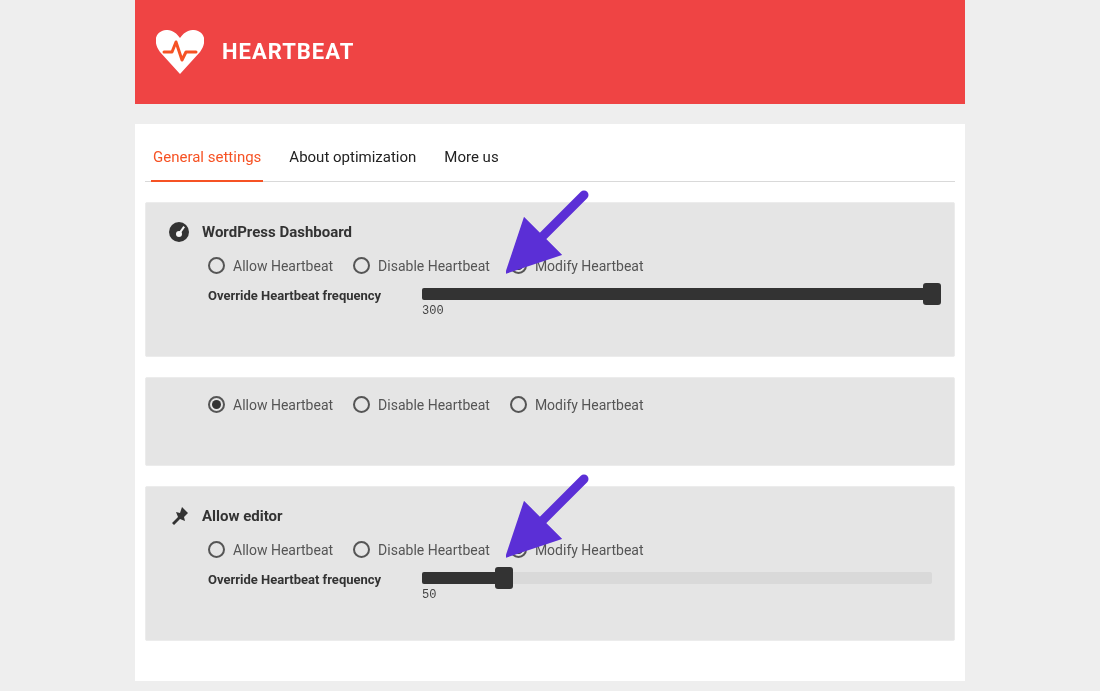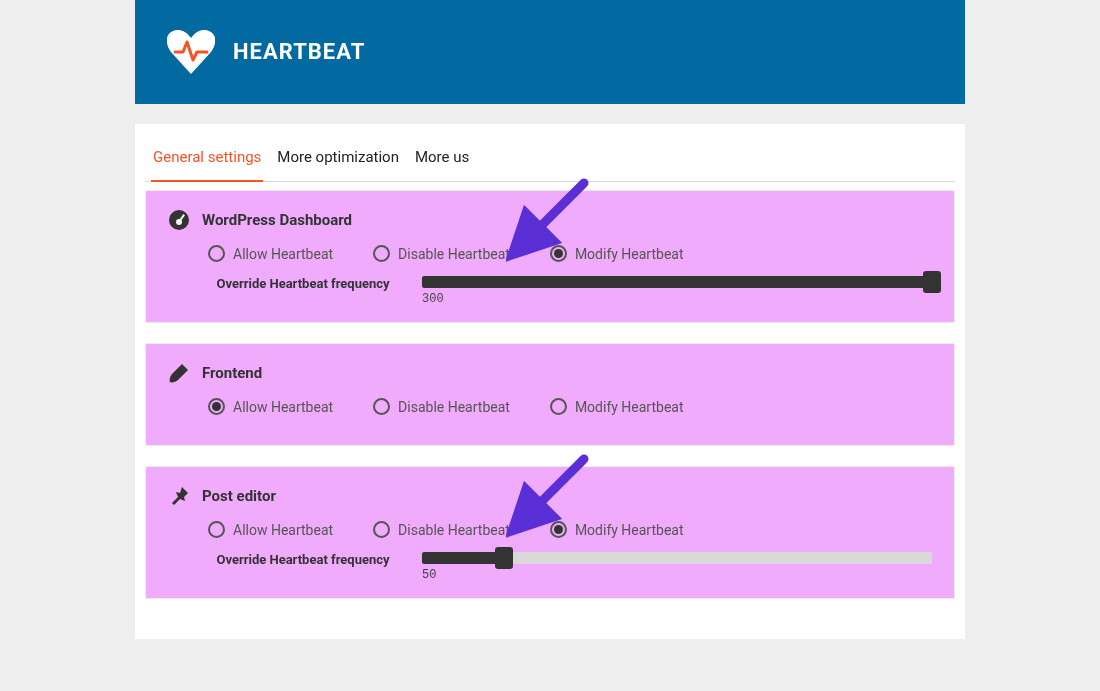--- a/index.html
+++ b/index.html
@@ -8,79 +8,79 @@
     background: #eeeeee;
     font-family: -apple-system, BlinkMacSystemFont, "Segoe UI", Roboto, Helvetica, Arial, sans-serif;
     color: #333;
     width: 1100px;
   }
   .page {
     width: 830px;
     margin: 0 auto;
   }
   .hero {
-    background: #0369a1;
-    padding: 30px 32px;
+    background: #ef4444;
+    padding: 30px 21px;
     display: flex;
     align-items: center;
     gap: 18px;
   }
   .hero-title {
     color: #fff;
     font-weight: 700;
     font-size: 22px;
     letter-spacing: 1px;
     line-height: 1.1;
   }
   .panel {
     background: #fff;
     margin-top: 20px;
     padding: 10px 10px 20px 10px;
   }
   .tabs {
     display: flex;
-    gap: 12px;
+    gap: 24px;
     border-bottom: 1px solid #d9d9d9;
     padding: 0 6px;
-    margin-bottom: 8px;
+    margin-bottom: 20px;
   }
   .tab {
     padding: 14px 2px 14px 2px;
     cursor: pointer;
     font-size: 15px;
     color: #222;
     border-bottom: 2px solid transparent;
     margin-bottom: -1px;
   }
   .tab.active {
     color: #f65224;
     border-bottom-color: #f65224;
   }
   .section {
-    background: #f0abfc;
+    background: #e5e5e5;
     border: 1px solid #ececec;
     border-radius: 2px;
-    padding: 18px 22px 16px 22px;
+    padding: 18px 22px 38px 22px;
     margin-bottom: 20px;
     position: relative;
   }
   .section-header {
     display: flex;
     align-items: center;
     gap: 12px;
     margin-bottom: 14px;
   }
   .section-title {
     font-weight: 700;
     font-size: 15px;
     color: #333;
   }
   .radio-row {
     display: flex;
-    gap: 40px;
+    gap: 20px;
     padding-left: 40px;
     margin-bottom: 14px;
   }
   .radio {
     display: flex;
     align-items: center;
     gap: 8px;
     cursor: pointer;
     font-size: 14px;
     color: #555;
@@ -109,21 +109,20 @@
     align-items: flex-start;
     gap: 24px;
     padding-left: 40px;
   }
   .slider-label {
     font-weight: 700;
     font-size: 13px;
     color: #333;
     width: 190px;
     padding-top: 0px;
-    text-align: center;
   }
   .slider-wrap {
     flex: 1;
   }
   .slider-track {
     position: relative;
     height: 12px;
     background: #d9d9d9;
     border-radius: 2px;
   }
@@ -170,21 +169,21 @@
     </span>
     <div class="hero-title">
       <div>HEARTBEAT</div>
     </div>
   </div>
 
   <div class="panel">
 
     <div class="tabs">
       <div class="tab active">General settings</div>
-      <div class="tab">More optimization</div>
+      <div class="tab">About optimization</div>
       <div class="tab">More us</div>
     </div>
 
     <div class="section">
       <svg class="arrow" style="left:360px; top:-14px;" width="86" height="86" viewBox="0 0 86 86">
         <defs>
             <marker id="ah1" markerWidth="6" markerHeight="6" refX="3" refY="3" orient="auto">
               <path d="M0,0 L6,3 L0,6 Z" fill="#5b2fd6"></path>
             </marker>
           </defs>
@@ -220,28 +219,20 @@
           <div class="slider-track">
             <div class="slider-fill" style="width:100%;"></div>
             <div class="slider-thumb" style="left:100%;"></div>
           </div>
           <div class="slider-value">300</div>
         </div>
       </div>
     </div>
 
     <div class="section">
-      <div class="section-header">
-        <span>
-          <svg class="icon-svg" width="22" height="22" viewBox="0 0 22 22">
-            <path fill="#333" d="M14 2 L20 8 L10 18 C8 20 3 21 2 20 C1 19 2 14 4 12 Z"></path>
-          </svg>
-        </span>
-        <span class="section-title">Frontend</span>
-      </div>
       <div class="radio-row">
         <div class="radio selected">
             <span class="radio-dot"></span>
             <span>Allow Heartbeat</span>
           </div>
         <div class="radio">
             <span class="radio-dot"></span>
             <span>Disable Heartbeat</span>
           </div>
         <div class="radio">
@@ -259,21 +250,21 @@
             </marker>
           </defs>
         <path d="M78 6 L18 66" stroke="#5b2fd6" stroke-width="9" stroke-linecap="round" marker-end="url(#ah2)"></path>
       </svg>
       <div class="section-header">
         <span>
           <svg class="icon-svg" width="22" height="22" viewBox="0 0 22 22">
             <path fill="#333" d="M14 2 L20 8 L16 12 L17 16 L12 14 L6 20 L4 18 L10 12 L8 7 L12 8 Z"></path>
           </svg>
         </span>
-        <span class="section-title">Post editor</span>
+        <span class="section-title">Allow editor</span>
       </div>
       <div class="radio-row">
         <div class="radio">
             <span class="radio-dot"></span>
             <span>Allow Heartbeat</span>
           </div>
         <div class="radio">
             <span class="radio-dot"></span>
             <span>Disable Heartbeat</span>
           </div>

